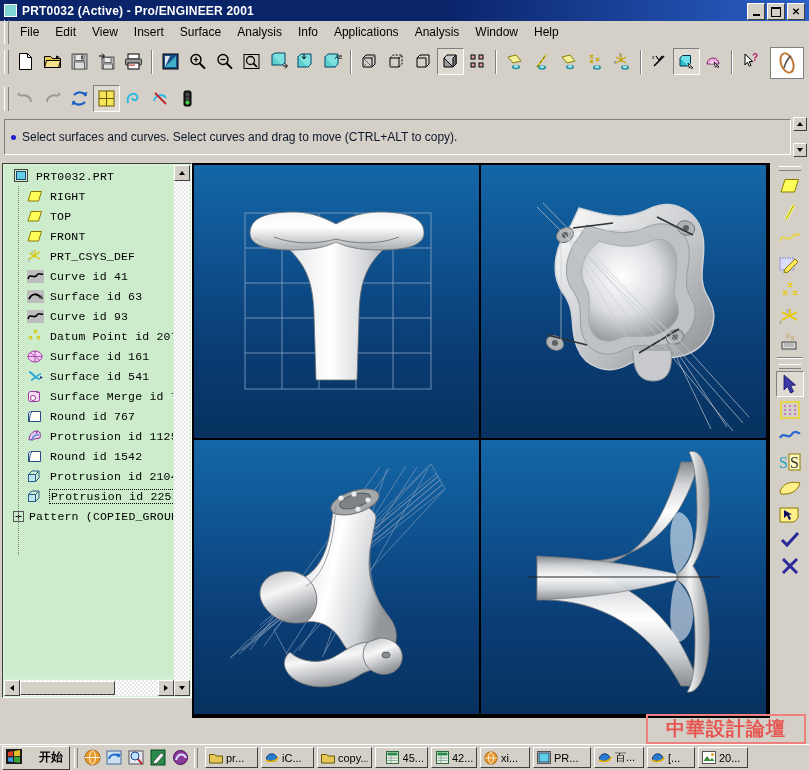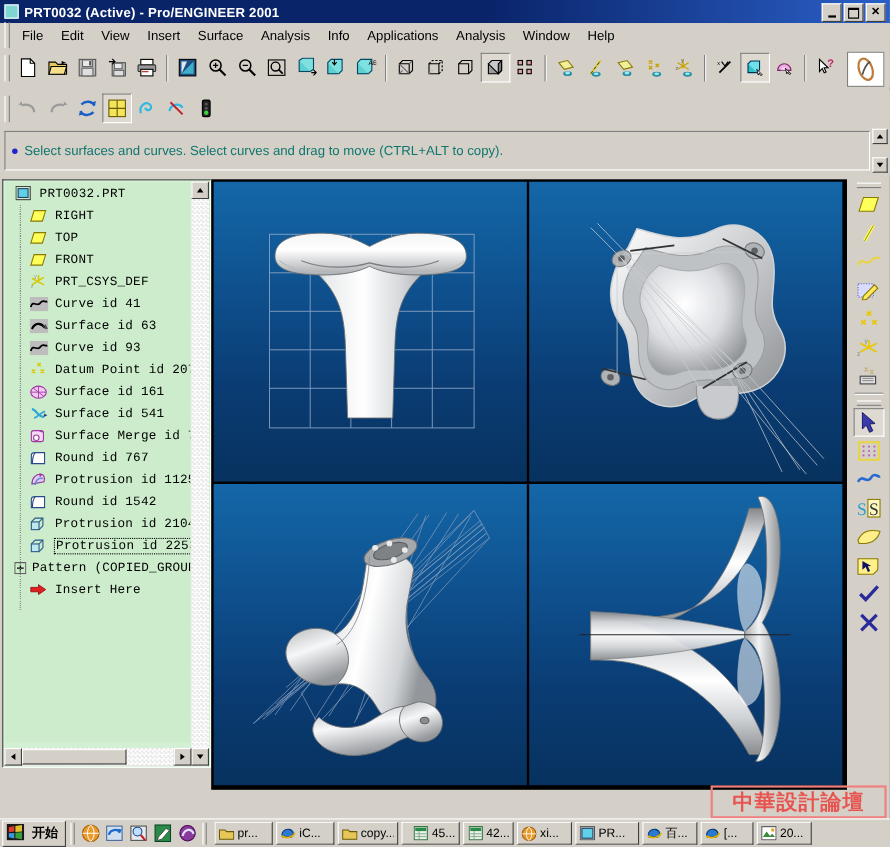--- a/index.html
+++ b/index.html
@@ -81,21 +81,21 @@
   }
   .msgbox{
     position:absolute;left:4px;top:4px;width:787px;height:36px;
     background:#d4d0c8;
     border-top:1px solid #808080;border-left:1px solid #808080;
     border-right:1px solid #fff;border-bottom:1px solid #fff;
     box-sizing:border-box;display:flex;align-items:center;padding-left:6px;
     overflow:hidden;
   }
   .msgdot{width:5px;height:5px;border-radius:50%;background:#2222cc;margin-right:6px;flex:0 0 auto;}
-  .msgtext{font-size:12px;color:#0f766e;white-space:nowrap;font-family:"Liberation Sans",sans-serif;}
+  .msgtext{font-size:12px;color:#0f172a;white-space:nowrap;font-family:"Liberation Sans",sans-serif;}
   .msgscroll{
     position:absolute;right:2px;top:2px;width:14px;height:40px;
     display:flex;flex-direction:column;justify-content:space-between;
   }
   .sbtn{
     width:14px;height:14px;background:#d4d0c8;
     border-top:1px solid #fff;border-left:1px solid #fff;
     border-right:1px solid #404040;border-bottom:1px solid #404040;
     box-sizing:border-box;display:flex;align-items:center;justify-content:center;
   }
@@ -196,21 +196,21 @@
     pointer-events:none;opacity:0.95;
   }
 
   
   .taskbar{
     position:absolute;left:0;bottom:0;width:809px;height:26px;
     background:#d4d0c8;border-top:1px solid #fff;box-sizing:border-box;
     display:flex;align-items:center;
   }
   .startbtn{
-    height:22px;margin-left:2px;padding:0 6px 0 3px;display:flex;align-items:center;gap:7px;
+    height:22px;margin-left:2px;padding:0 6px 0 3px;display:flex;align-items:center;gap:17px;
     background:#d4d0c8;
     border-top:1px solid #fff;border-left:1px solid #fff;
     border-right:1px solid #404040;border-bottom:1px solid #404040;
     font-weight:bold;font-size:12px;font-family:"DejaVu Sans",sans-serif;
   }
   .tb-grip{width:4px;height:20px;margin:0 4px;
     border-left:1px solid #fff;border-right:1px solid #808080;box-sizing:border-box;}
   .qlaunch{display:flex;align-items:center;gap:2px;}
   .qli{width:20px;height:20px;display:flex;align-items:center;justify-content:center;}
   .tasks{display:flex;align-items:center;gap:3px;margin-left:3px;flex:1;overflow:hidden;}
@@ -728,28 +728,20 @@
       <div class="tree-row" style="padding-left:6px;">
         <span class="ico" style="width:14px;margin-right:4px;">
           <svg width="11" height="11" viewBox="0 0 11 11">
               <rect x="0.5" y="0.5" width="10" height="10" fill="#cceccc" stroke="#555"></rect>
               <path d="M2.5 5.5h6M5.5 2.5v6" stroke="#000"></path>
             </svg>
         </span>
         <span class="lbl">Pattern (COPIED_GROUP)</span>
       </div>
 
-      <div class="tree-row" style="padding-left:20px;">
-        <span class="ico">
-          <svg width="16" height="12" viewBox="0 0 16 12">
-              <path d="M1 4 h7 V1.5 L14.5 6 L8 10.5 V8 H1 z" fill="#e02020" stroke="#8a0000" stroke-width=".7"></path>
-            </svg>
-        </span>
-        <span class="lbl">Insert Here</span>
-      </div>
     </div>
 
     <div class="tree-vscroll">
       <div class="sbtn" style="width:16px;height:16px;">
           <span class="arrow-up"></span>
         </div>
       <div class="track"></div>
       <div class="sbtn" style="width:16px;height:16px;">
           <span class="arrow-dn"></span>
         </div>

